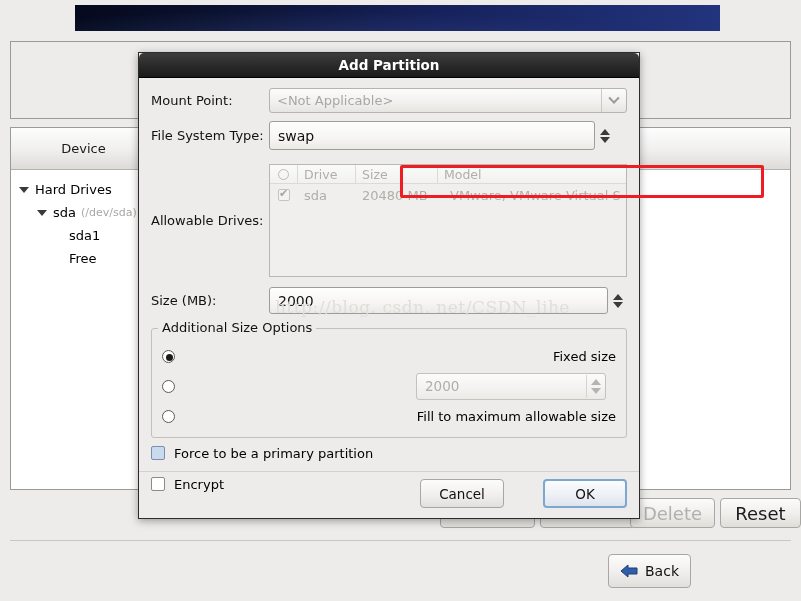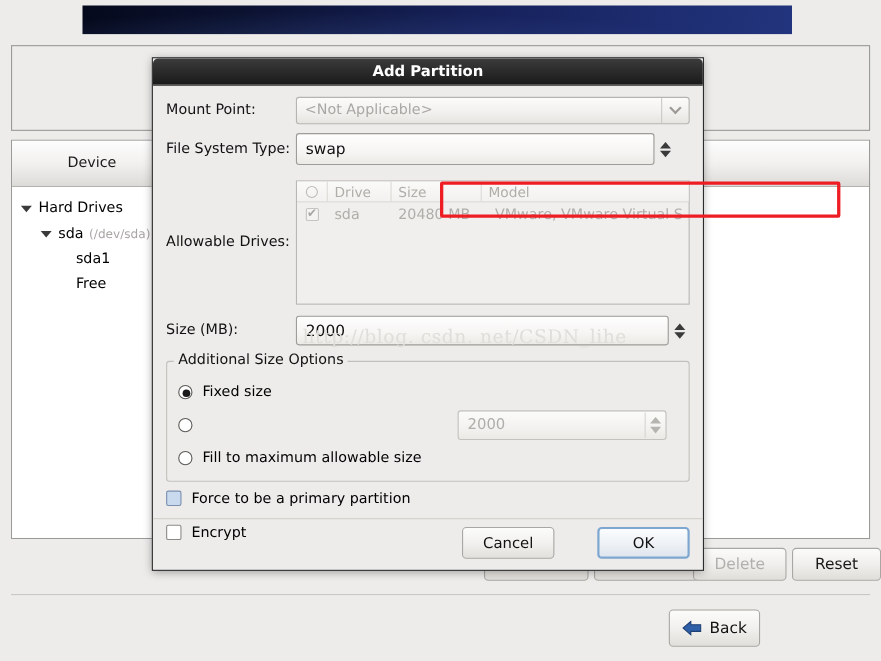--- a/index.html
+++ b/index.html
@@ -56,21 +56,21 @@
     border-left:5px solid transparent; border-right:5px solid transparent; border-top:6px solid #3a3a3a;
   }
   .dimtxt { color: #a9a7a4; font-size: 11px; margin-left: 5px; }
 
   .bg-btn-row { position: absolute; left: 10px; top: 498px; width: 781px; height: 30px; }
   .bgbtn {
     position: absolute; top: 0; height: 30px;
     background: linear-gradient(180deg, #fbfbfa 0%, #f0efed 50%, #e0ded9 100%);
     border: 1px solid #a9a7a4; border-radius: 4px;
     display: flex; align-items: center; justify-content: center;
-    font-size: 14px; color: #1a1a1a;
+    font-size: 18px; color: #1a1a1a;
   }
   .bgbtn.disabled { color: #b2b0ad; }
 
   .hrule { position: absolute; left: 10px; top: 540px; width: 781px; height: 1px; background: #c9c7c4; }
 
   .navbtn {
     position: absolute; height: 34px; border-radius: 4px;
     background: linear-gradient(180deg, #fcfcfb 0%, #f1f0ee 50%, #e1dfdb 100%);
     border: 1px solid #a9a7a4;
     display: flex; align-items: center; justify-content: center; gap: 7px;
@@ -157,21 +157,21 @@
 
   
   .groupbox {
     position: relative; border: 1px solid #c2c0bc; border-radius: 3px;
     margin-top: 14px; padding: 12px 10px 10px 10px; height: 110px;
   }
   .gb-title {
     position: absolute; top: -9px; left: 6px; background: #edeceb; padding: 0 4px;
     font-size: 13px; color: #111;
   }
-  .optrow { display: flex; align-items: center; height: 30px; font-size: 13px; }
+  .optrow { display: flex; align-items: center; height: 30px; font-size: 13px; justify-content: space-between; }
   .radio {
     width: 13px; height: 13px; border: 1.5px solid #5c5a57; border-radius: 50%;
     background: #fff; margin-right: 9px; position: relative; flex-shrink: 0;
   }
   .radio.sel::after {
     content: ""; position: absolute; left: 3px; top: 3px; width: 7px; height: 7px;
     background: #1a1a1a; border-radius: 50%;
   }
   .fill-spin {
     position: absolute; right: 10px; height: 27px; width: 190px;

